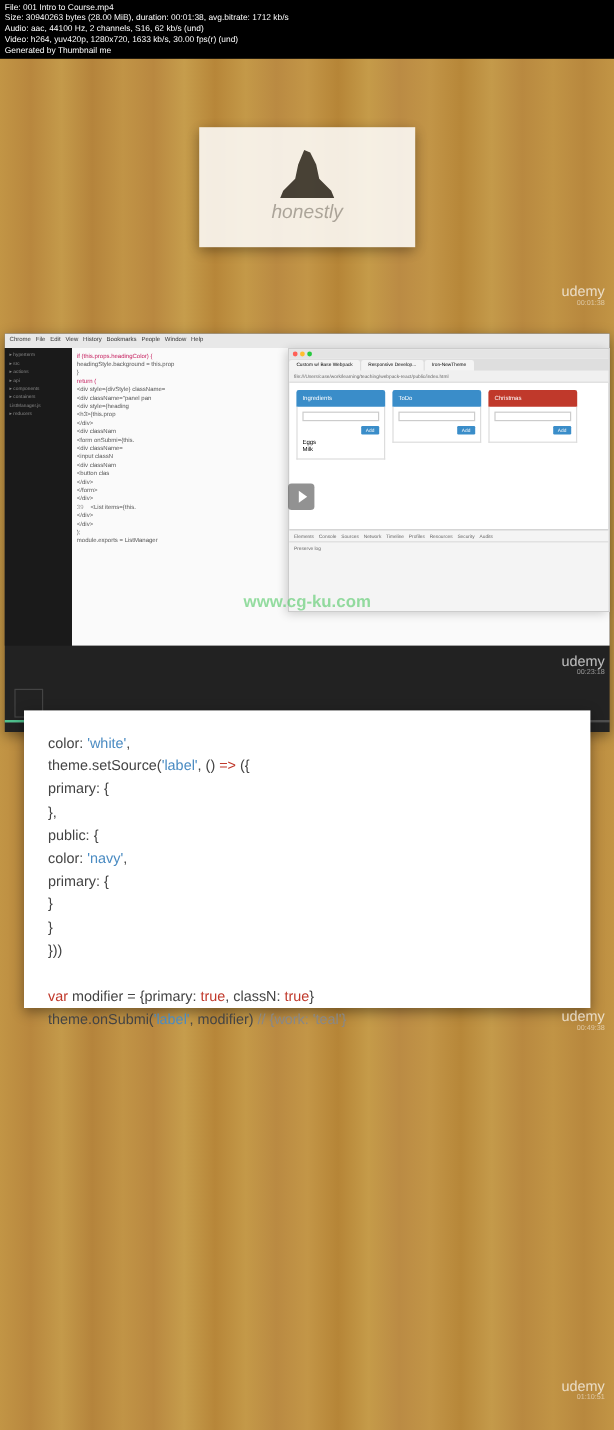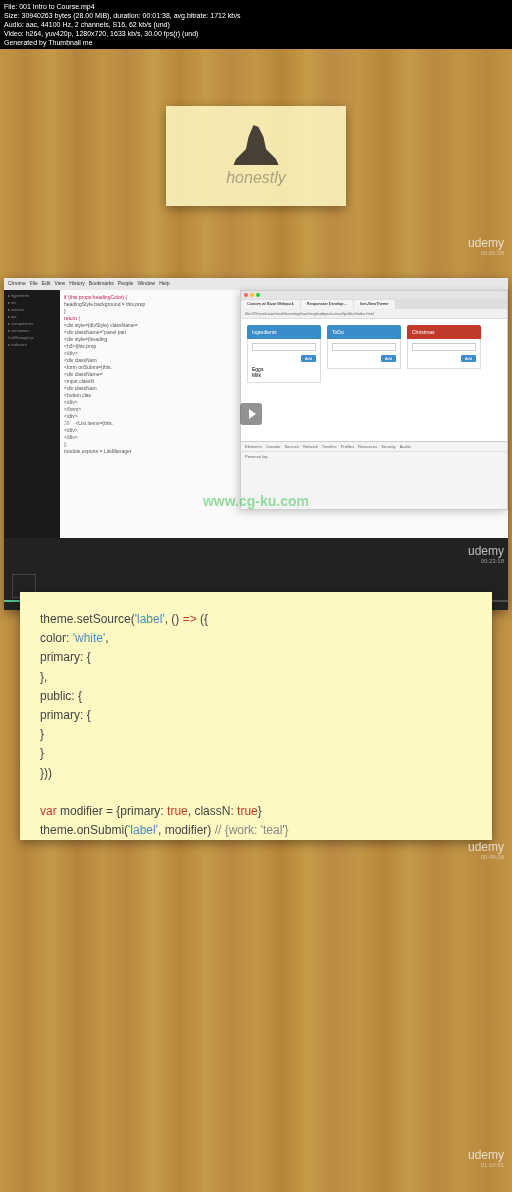--- a/index.html
+++ b/index.html
@@ -1,19 +1,19 @@
 <!DOCTYPE html>
 <html><head>
 <meta charset="utf-8">
 <style>
 *{margin:0;padding:0;box-sizing:border-box;font-family:Arial,sans-serif}
 body{width:512px;height:1192px;background:#b88a3f;position:relative;overflow:hidden}
 .wood{position:absolute;inset:0;background:linear-gradient(90deg,#c29545 0%,#b8873e 5%,#c49a4a 10%,#b5843c 15%,#c19446 20%,#b98840 25%,#c69d4c 30%,#b78639 35%,#c49948 40%,#ba8a42 45%,#c39647 50%,#b68537 55%,#c59b49 60%,#bb8b44 65%,#c29547 70%,#b78739 75%,#c49a4a 80%,#b98940 85%,#c19445 90%,#b8883e 95%,#c29545 100%)}
 .header{position:absolute;top:0;left:0;right:0;background:#000;color:#fff;font-size:7px;padding:2px 4px;line-height:1.3;font-family:monospace}
-.panel{position:absolute;background:#fef9c3;box-shadow:0 3px 10px rgba(0,0,0,0.4)}
+.panel{position:absolute;background:#ffffff;box-shadow:0 3px 10px rgba(0,0,0,0.4)}
 .panel1{top:106px;left:166px;width:180px;height:100px;display:flex;align-items:center;justify-content:center;opacity:0.85}
 .wizard{text-align:center}
 .hat{width:50px;height:40px;margin:0 auto 4px;background:#333;clip-path:polygon(45% 0%,55% 5%,65% 30%,70% 60%,90% 85%,95% 100%,5% 100%,10% 85%,30% 60%,35% 30%)}
 .wizard-text{font-size:16px;color:#555;font-style:italic;opacity:0.5}
 .udemy-badge{position:absolute;right:8px;font-size:12px;color:rgba(255,255,255,0.7);font-weight:300}
 .ub1{top:236px}.ub2{top:544px}.ub3{top:840px}.ub4{top:1148px}
 .timestamp{position:absolute;right:8px;font-size:6px;color:rgba(255,255,255,0.5)}
 .ts1{top:250px}.ts2{top:558px}.ts3{top:854px}.ts4{top:1162px}
 .panel2{top:278px;left:4px;width:504px;height:332px;background:#222}
 .menubar{background:#e8e8e8;height:12px;font-size:5px;color:#333;padding:2px 4px;display:flex;gap:4px}
@@ -187,25 +187,26 @@
   <div class="progress">
     <div class="progress-fill"></div>
   </div>
   <div class="watermark">www.cg-ku.com</div>
 </div>
 <div class="udemy-badge ub2">udemy</div>
 <div class="timestamp ts2">00:23:18</div>
 
 <div class="panel panel3">
   <div class="code">
+    <div><span>  color: </span><span class="k1">'white'</span><span>,</span></div>
     <div><span>theme.setSource(</span><span class="k1">'label'</span><span>, () </span><span class="ar">=&gt;</span><span> ({</span></div>
-    <div><span>  color: </span><span class="k1">'white'</span><span>,</span></div>
     <div><span>  primary: {</span></div>
     <div><span>  },</span></div>
     <div><span>  public: {</span></div>
+    <div><span>    color: </span><span class="k1">'navy'</span><span>,</span></div>
     <div><span>    primary: {</span></div>
     <div><span>    }</span></div>
     <div><span>  }</span></div>
     <div><span>}))</span></div>
     <div>&nbsp;</div>
     <div><span class="k2">var</span><span> modifier = {primary: </span><span class="k2">true</span><span>, classN: </span><span class="k2">true</span><span>}</span></div>
     <div><span>theme.onSubmi(</span><span class="k1">'label'</span><span>, modifier) </span><span class="k3">// {work: 'teal'}</span></div>
   </div>
 </div>
 <div class="udemy-badge ub3">udemy</div>

